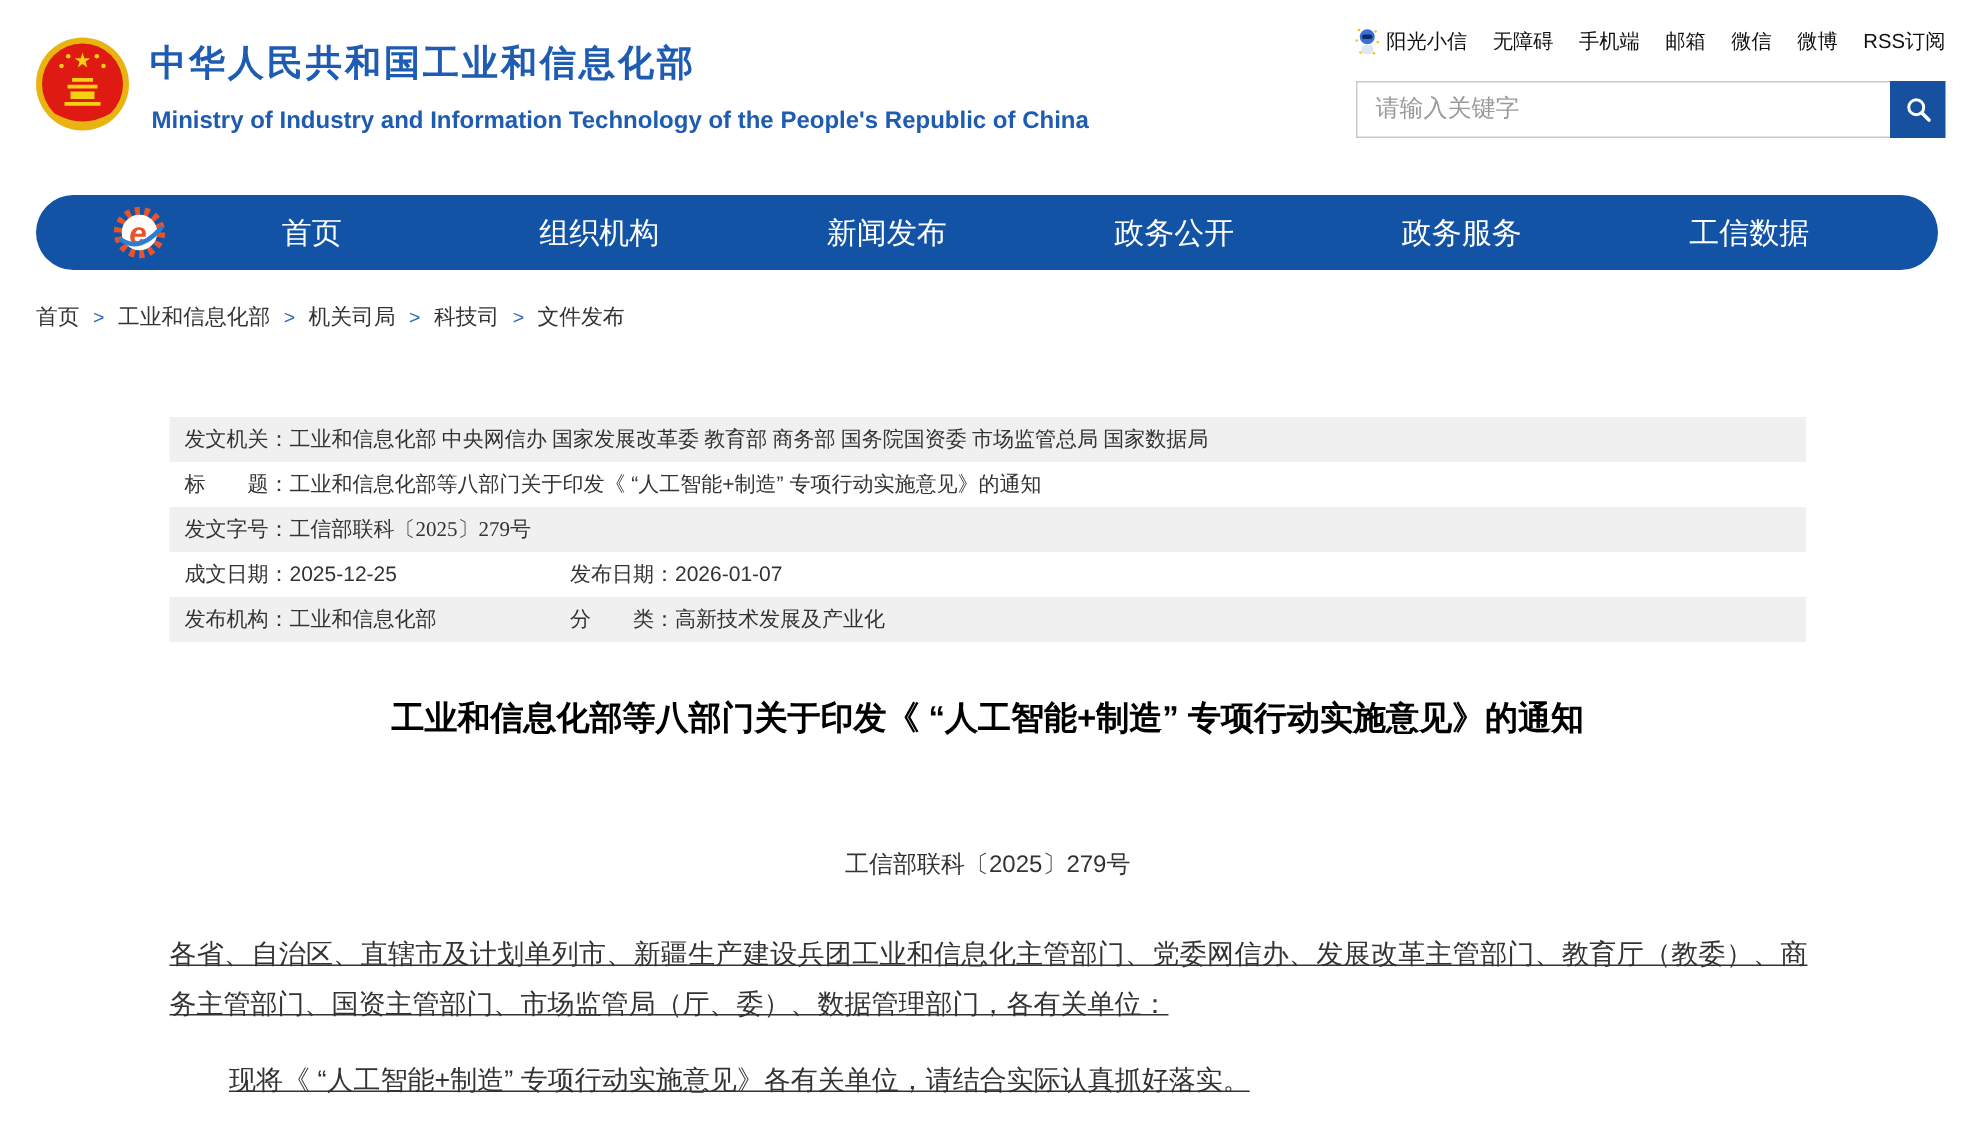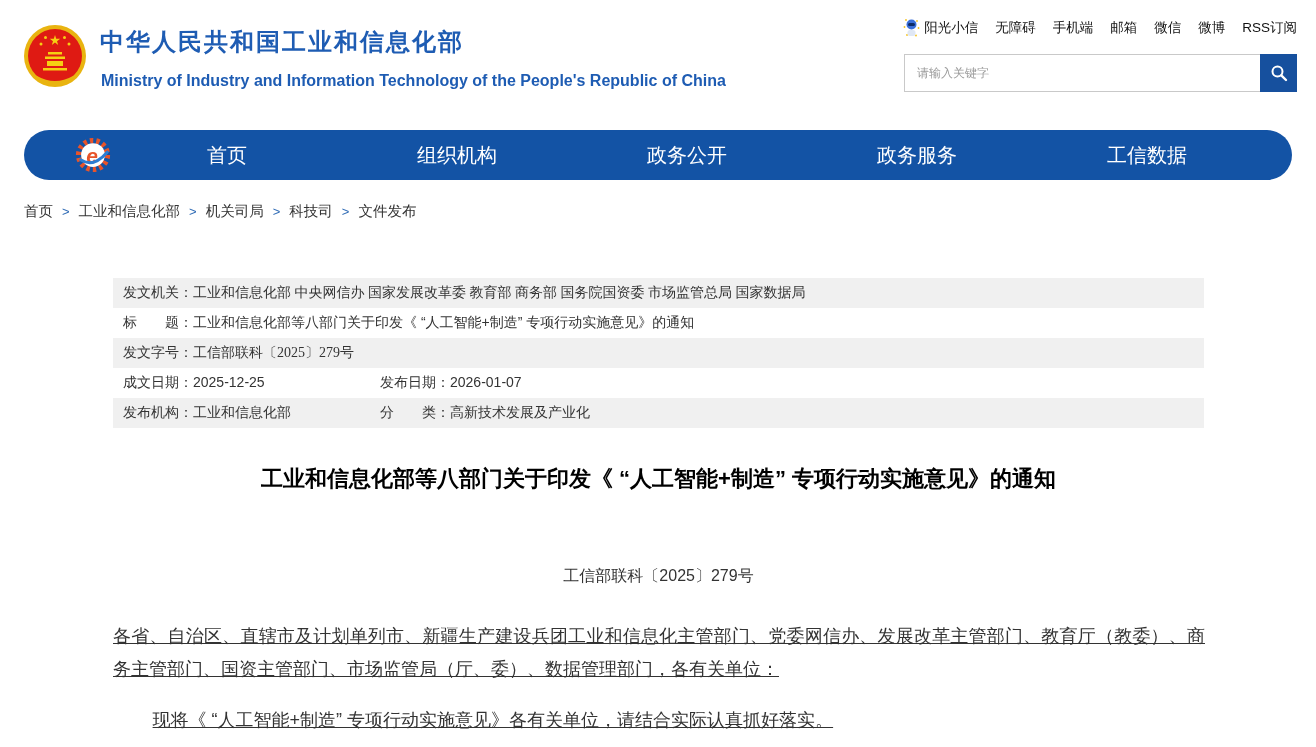--- a/index.html
+++ b/index.html
@@ -14,22 +14,22 @@
   .site-subtitle { position:absolute; left:101px; top:72px; font-size:16px; font-weight:bold;
                    color:#1e5cb3; white-space:nowrap; }
 
   .quick-links { position:absolute; top:18px; right:19px; display:flex; align-items:center;
                  gap:17px; font-size:13.5px; color:#111; }
   .quick-link { display:flex; align-items:center; gap:4px; cursor:pointer; white-space:nowrap; }
   .mascot { width:17px; height:19px; }
 
   .search-box { position:absolute; top:54px; right:19px; width:393px; height:38px; display:flex; }
   .search-box input { flex:1; border:1px solid #c9c9c9; border-right:none; padding:0 12px;
-                      font-size:12px; color:#3b82f6; outline:none;
-                      font-family:Liberation Serif, serif; }
+                      font-size:16px; color:#3b82f6; outline:none;
+                      font-family:Liberation Mono, monospace; }
   .search-box input::placeholder { color:#9a9a9a; }
   .search-btn { width:37px; height:38px; background:#16509e; border:none; cursor:pointer;
                 display:flex; align-items:center; justify-content:center; }
 
   
   .navbar { position:absolute; top:130px; left:24px; width:1268px; height:50px;
             background:#1353a5; border-radius:25px; display:flex; align-items:center; }
   .nav-logo { margin-left:50px; width:38px; height:38px; flex:0 0 auto; cursor:pointer; }
   .nav-items { flex:1; display:flex; margin-right:30px; }
   .nav-item { flex:1; text-align:center; color:#ffffff; font-size:20px; cursor:pointer;
@@ -122,20 +122,21 @@
   <div class="navbar">
     <svg class="nav-logo" viewBox="0 0 40 40">
       <circle cx="20" cy="20" r="15" fill="none" stroke="#e8542a" stroke-width="6" stroke-dasharray="3.5 3.2"></circle>
       <circle cx="20" cy="20" r="12.5" fill="#ffffff"></circle>
       <text x="19" y="28" text-anchor="middle" font-size="22" font-weight="bold" font-style="italic" fill="#e8542a" font-family="'Liberation Sans',sans-serif">e</text>
       <path d="M7,25 Q20,34 35,17" stroke="#2d7dd2" stroke-width="3.2" fill="none" stroke-linecap="round"></path>
     </svg>
     <div class="nav-items">
       <div class="nav-item">首页</div>
       <div class="nav-item">组织机构</div>
+      <div class="nav-item">新闻发布</div>
       <div class="nav-item">政务公开</div>
       <div class="nav-item">政务服务</div>
       <div class="nav-item">工信数据</div>
     </div>
   </div>
 
   <div class="breadcrumb">
     <span class="bc-item">首页</span>
     <span class="bc-sep">&gt;</span>
     <span class="bc-item">工业和信息化部</span>

